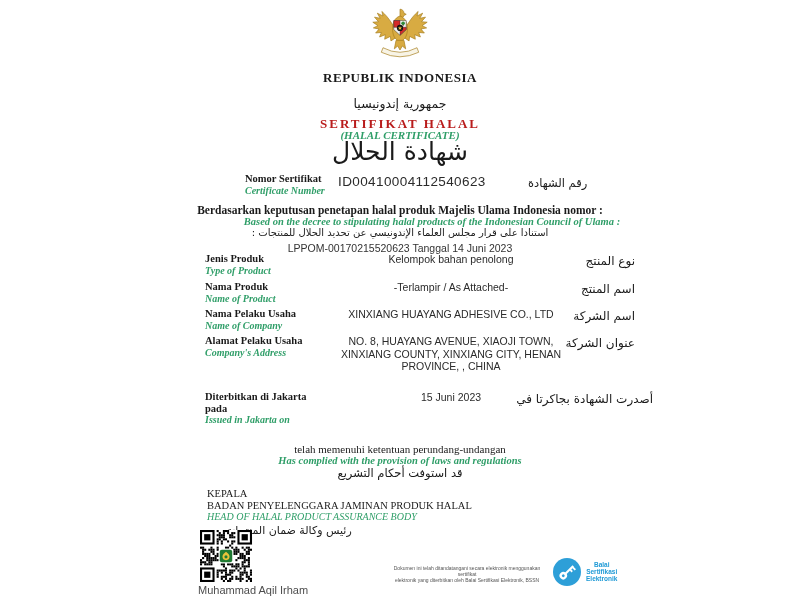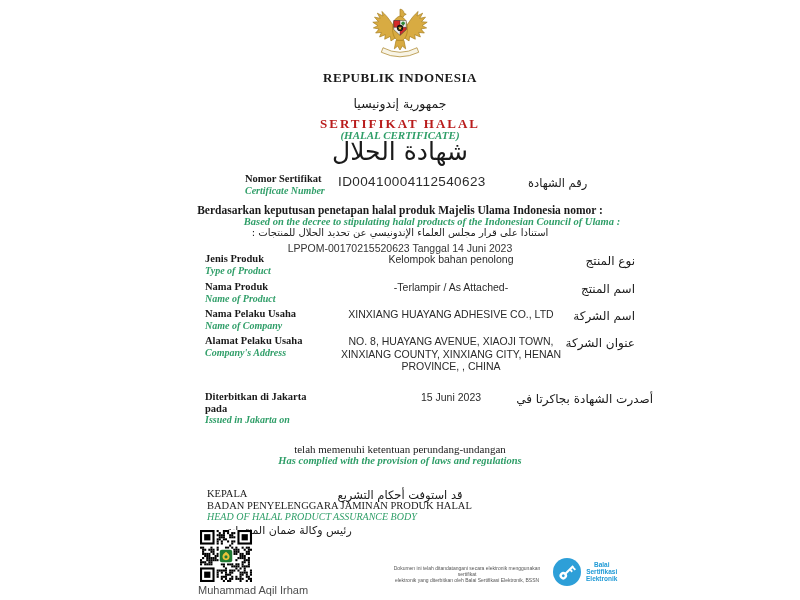--- a/index.html
+++ b/index.html
@@ -38,21 +38,21 @@
   .frow { position:absolute; left:0; width:800px; height:28px;padding-left:23px; }
   .flabel { position:absolute; left:205px; width:126px; font-size:10.5px; font-weight:bold; line-height:11.5px; }
   .flabel .en { font-size:10px; }
   .fvalue { position:absolute; left:332px; width:238px; font-size:10.5px; line-height:12.5px; color:#2b2b2b; }
   .far { position:absolute; right:188px; top:1px; font-size:12px; text-align:right; }
   .frow-issued .far { right:170px; }
 
   
   .comp-id { top:443px; font-size:11px; }
   .comp-en { top:455px; font-size:10.5px; font-weight:bold; }
-  .comp-ar { top:488px; font-size:11.5px; }
+  .comp-ar { top:466px; font-size:11.5px; }
 
   
   .sig { position:absolute; left:207px; top:488px; width:320px; font-size:10.5px; line-height:11.5px; }
   .sig .en { font-size:10px; }
   .sig .ar-line { margin-top:2px; margin-left:18px; font-size:11px; text-align:left; direction:rtl; width:150px; }
   .qr { position:absolute; left:200px; top:530px; width:52px; height:52px; }
   .sig-name { position:absolute; left:198px; top:584px; font-size:11px; color:#4d4d4d; }
 
   
   .disclaimer { position:absolute; left:388px; top:565px; width:158px; font-size:5px; line-height:6px;

